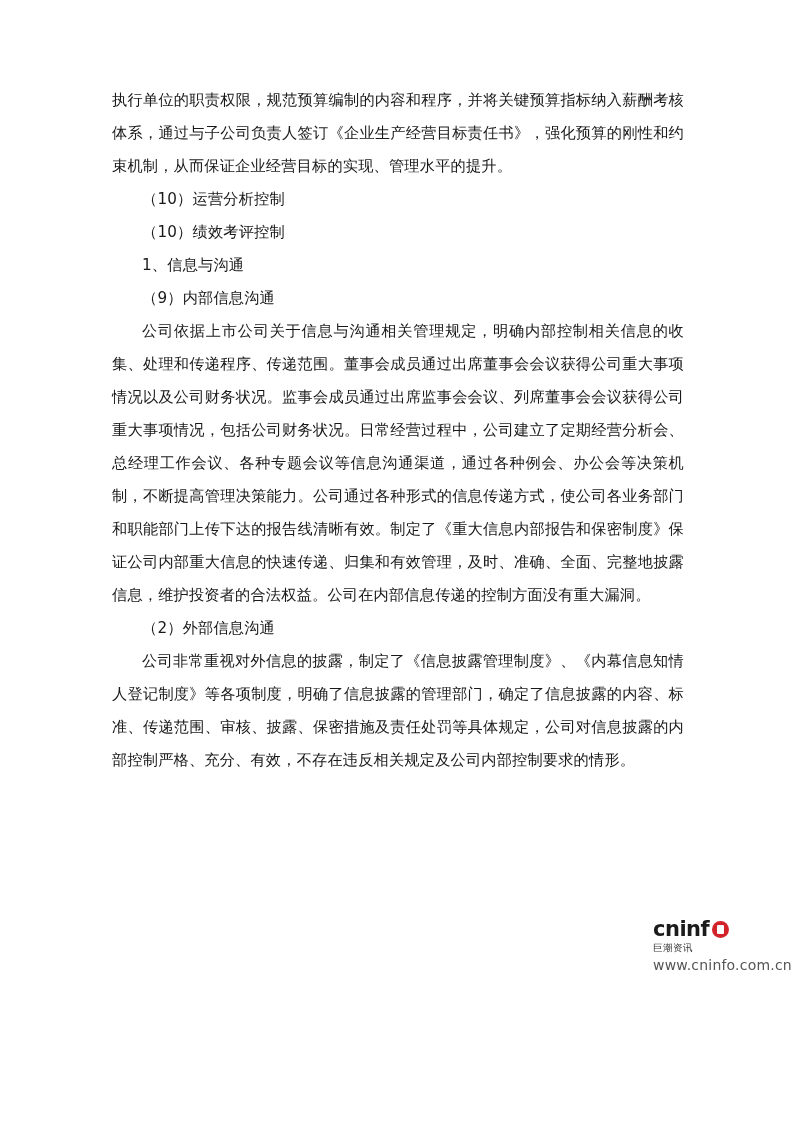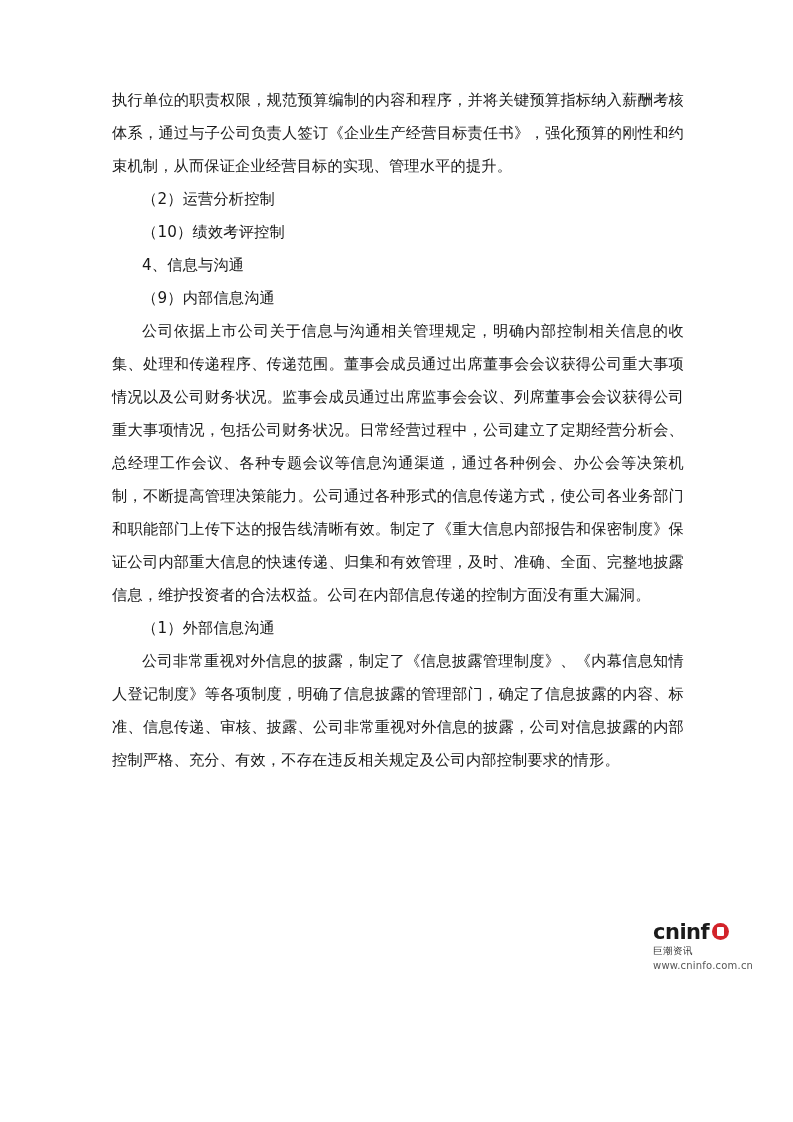--- a/index.html
+++ b/index.html
@@ -81,39 +81,39 @@
     border-radius: 1px;
   }
   .logo-sub {
     font-size: 9.5px;
     color: #333;
     margin-top: 1px;
     letter-spacing: 0.5px;
     text-align: center;
   }
   .logo-url {
-    font-size: 10px;
+    font-size: 14px;
     color: #555;
     margin-top: 2px;
     letter-spacing: 0.2px;
   }
 </style>
 </head>
 <body>
 
 <div class="page">
   <div class="content">
     <p class="">执行单位的职责权限，规范预算编制的内容和程序，并将关键预算指标纳入薪酬考核体系，通过与子公司负责人签订《企业生产经营目标责任书》，强化预算的刚性和约束机制，从而保证企业经营目标的实现、管理水平的提升。</p>
-    <p class="indent">（2）运营分析控制</p>
+    <p class="indent">（10）运营分析控制</p>
     <p class="indent">（10）绩效考评控制</p>
-    <p class="indent">4、信息与沟通</p>
+    <p class="indent">1、信息与沟通</p>
     <p class="indent">（9）内部信息沟通</p>
     <p class="indent">公司依据上市公司关于信息与沟通相关管理规定，明确内部控制相关信息的收集、处理和传递程序、传递范围。董事会成员通过出席董事会会议获得公司重大事项情况以及公司财务状况。监事会成员通过出席监事会会议、列席董事会会议获得公司重大事项情况，包括公司财务状况。日常经营过程中，公司建立了定期经营分析会、总经理工作会议、各种专题会议等信息沟通渠道，通过各种例会、办公会等决策机制，不断提高管理决策能力。公司通过各种形式的信息传递方式，使公司各业务部门和职能部门上传下达的报告线清晰有效。制定了《重大信息内部报告和保密制度》保证公司内部重大信息的快速传递、归集和有效管理，及时、准确、全面、完整地披露信息，维护投资者的合法权益。公司在内部信息传递的控制方面没有重大漏洞。</p>
-    <p class="indent">（1）外部信息沟通</p>
-    <p class="indent">公司非常重视对外信息的披露，制定了《信息披露管理制度》、《内幕信息知情人登记制度》等各项制度，明确了信息披露的管理部门，确定了信息披露的内容、标准、信息传递、审核、披露、公司非常重视对外信息的披露，公司对信息披露的内部控制严格、充分、有效，不存在违反相关规定及公司内部控制要求的情形。</p>
+    <p class="indent">（2）外部信息沟通</p>
+    <p class="indent">公司非常重视对外信息的披露，制定了《信息披露管理制度》、《内幕信息知情人登记制度》等各项制度，明确了信息披露的管理部门，确定了信息披露的内容、标准、传递范围、审核、披露、保密措施及责任处罚等具体规定，公司对信息披露的内部控制严格、充分、有效，不存在违反相关规定及公司内部控制要求的情形。</p>
   </div>
 
   <div class="footer-logo">
     <div class="logo-row">
       <span class="logo-text">cninf</span>
       <span class="logo-mark"></span>
     </div>
     <div class="logo-sub">巨潮资讯</div>
     <div class="logo-url">www.cninfo.com.cn</div>
   </div>

